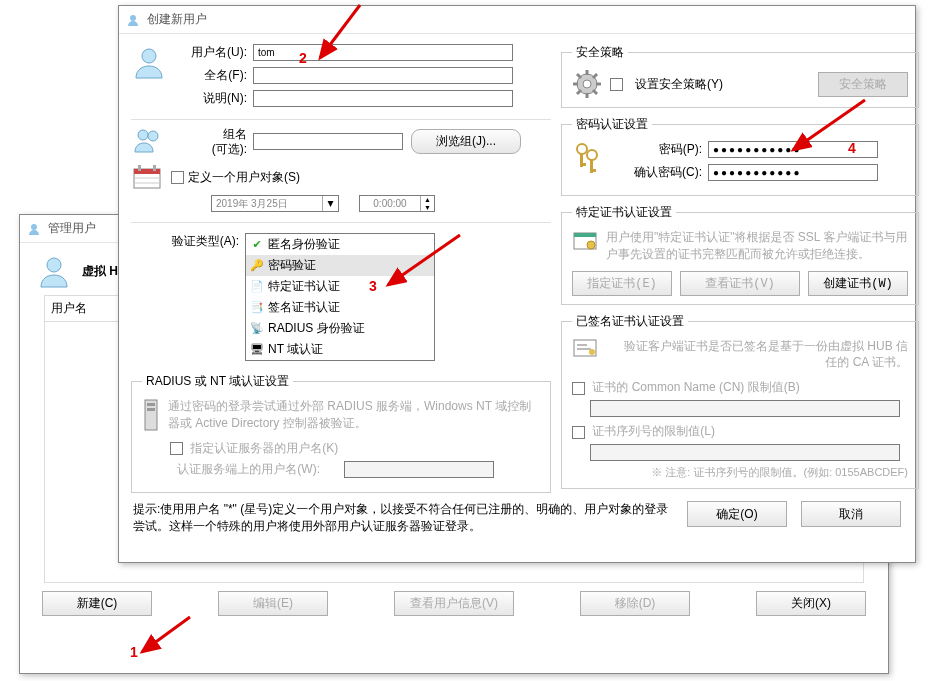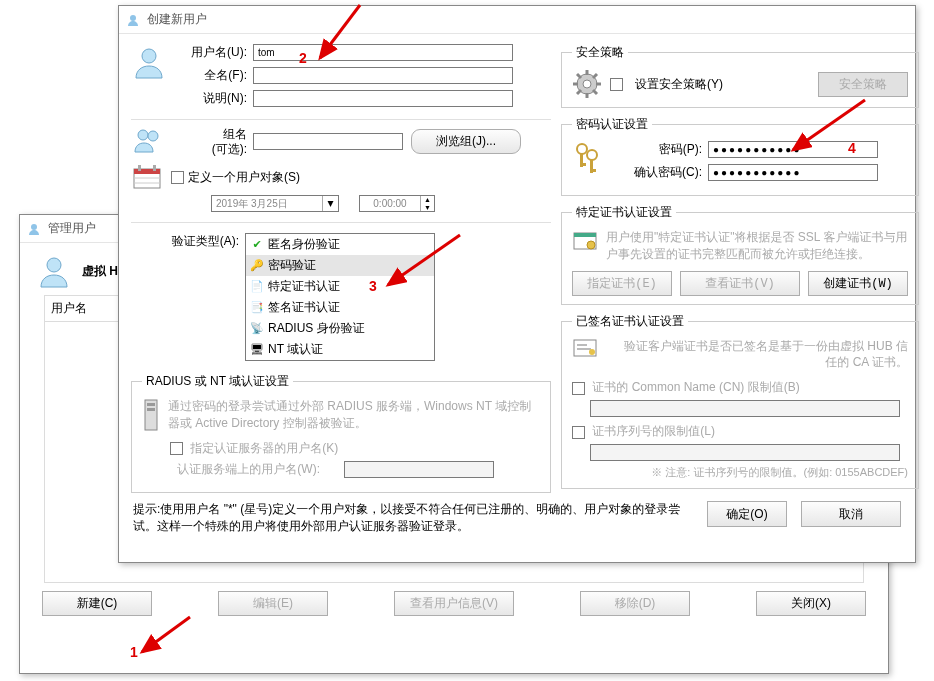--- a/index.html
+++ b/index.html
@@ -321,21 +321,21 @@
           <span class="gray-text">证书序列号的限制值(L)</span>
         </div>
         <input type="text" disabled="" style="width: 310px; margin: 4px 0px 4px 18px; background: rgb(244, 244, 244);">
         <div class="gray-text" style="text-align:right; font-size:11px;">※ 注意: 证书序列号的限制值。(例如: 0155ABCDEF)</div>
       </fieldset>
     </div>
   </div>
 
   <div style="display:flex; padding:4px 14px 10px 14px; gap:14px; align-items:flex-start;">
     <span style="flex:1; line-height:1.4;">提示:使用用户名 "*" (星号)定义一个用户对象，以接受不符合任何已注册的、明确的、用户对象的登录尝试。这样一个特殊的用户将使用外部用户认证服务器验证登录。</span>
-    <button class="btn" style="width:80px; height:26px;">确定(O)</button>
+    <button class="btn" style="width:100px; height:26px;">确定(O)</button>
     <button class="btn" style="width:100px; height:26px;">取消</button>
   </div>
 </div>
 
 <svg class="arrow-svg" style="left:300px; top:0px;" width="80" height="70">
   <defs>
       <marker id="ah" markerWidth="8" markerHeight="8" refX="6" refY="3" orient="auto">
         <path d="M0,0 L7,3 L0,6 z" fill="#d00"></path>
       </marker>
     </defs>

